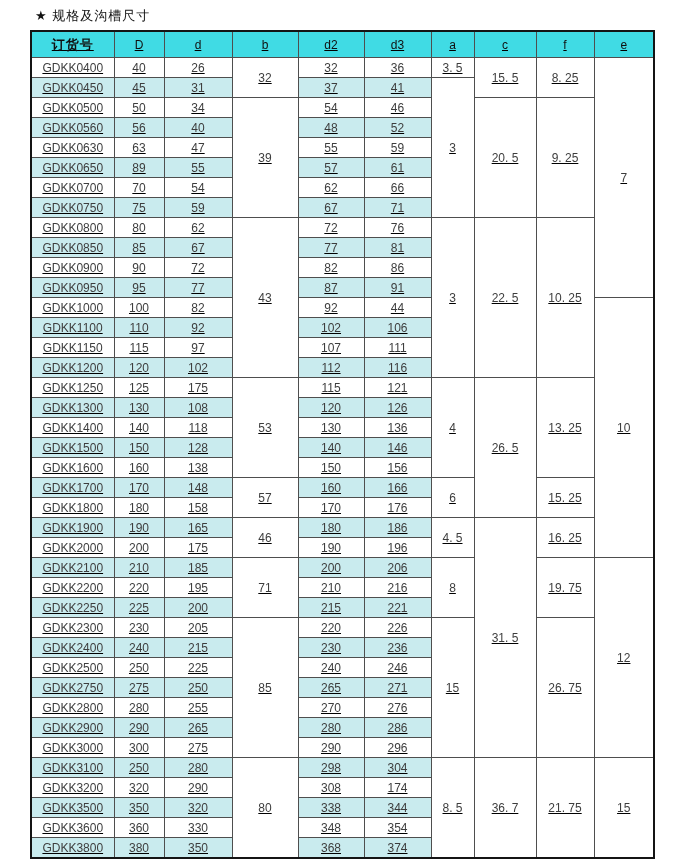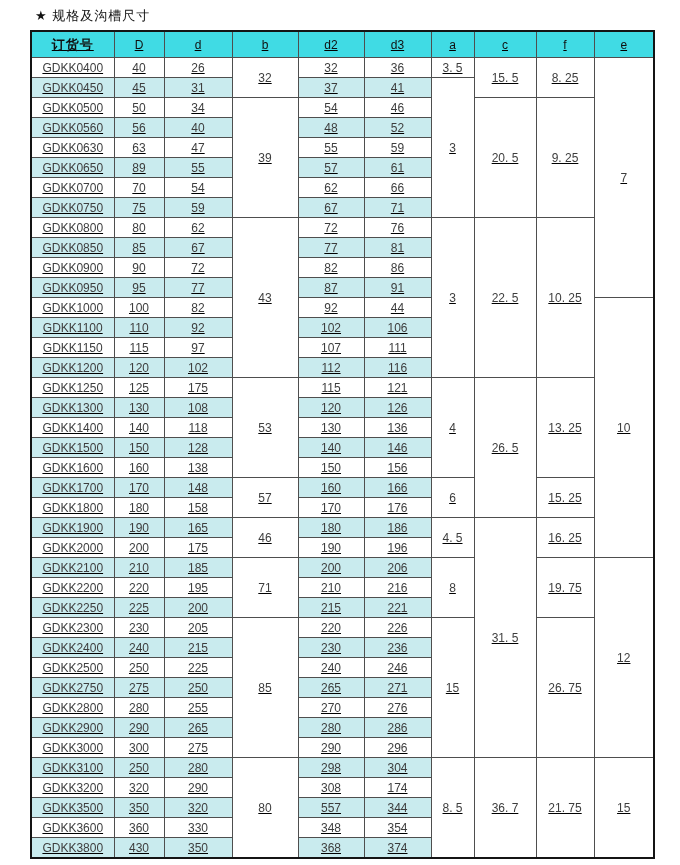--- a/index.html
+++ b/index.html
@@ -357,32 +357,32 @@
           <td class="">GDKK3200</td>
           <td class="">320</td>
           <td class="">290</td>
           <td class="">308</td>
           <td class="">174</td>
         </tr>
         <tr>
           <td class="alt">GDKK3500</td>
           <td class="alt">350</td>
           <td class="alt">320</td>
-          <td class="alt">557</td>
+          <td class="alt">338</td>
           <td class="alt">344</td>
         </tr>
         <tr>
           <td class="">GDKK3600</td>
           <td class="">360</td>
           <td class="">330</td>
           <td class="">348</td>
           <td class="">354</td>
         </tr>
         <tr>
           <td class="alt">GDKK3800</td>
-          <td class="alt">430</td>
+          <td class="alt">380</td>
           <td class="alt">350</td>
           <td class="alt">368</td>
           <td class="alt">374</td>
         </tr>
       </tbody>
   </table>
 </div>
 
 </body></html>

